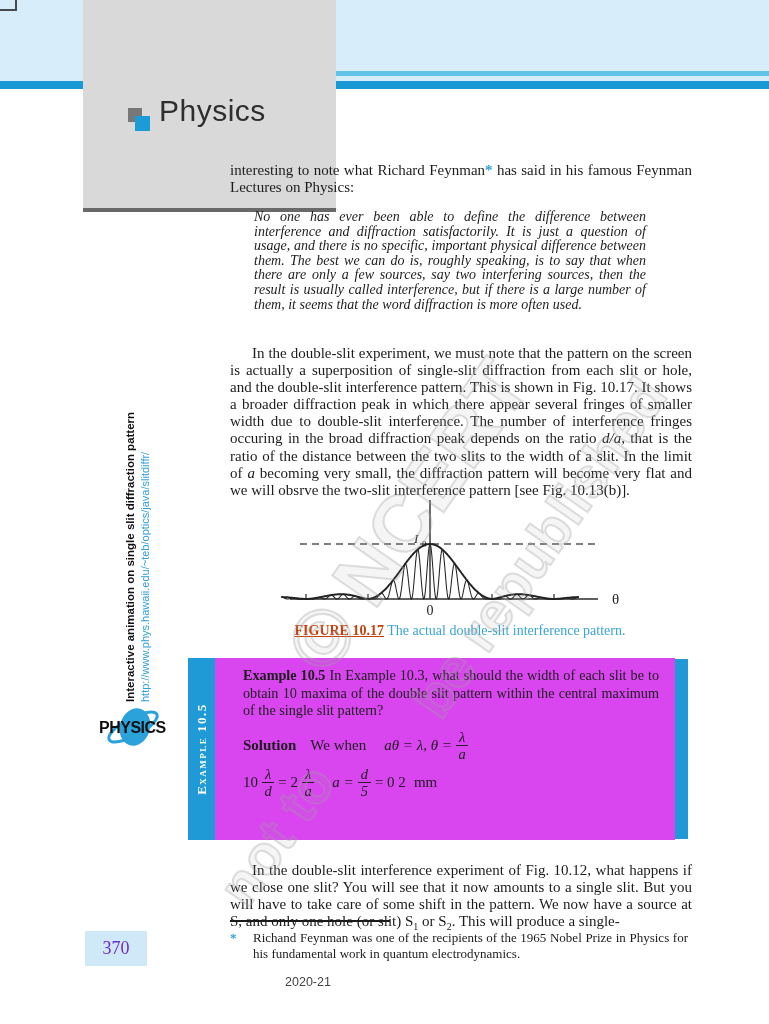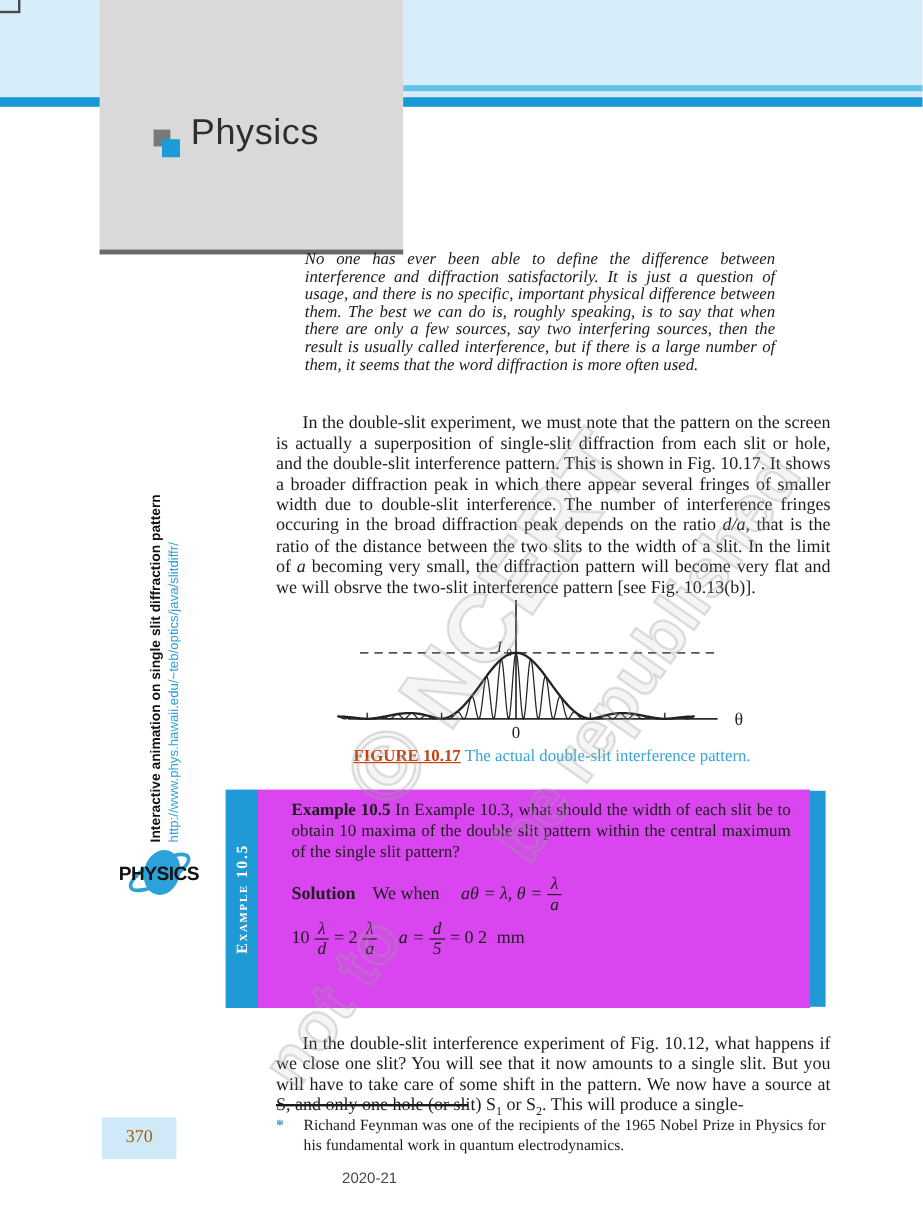--- a/index.html
+++ b/index.html
@@ -61,21 +61,21 @@
   .gap-s{margin-left:8px;}.gap-m{margin-left:14px;}.gap-l{margin-left:18px;font-family:Liberation Serif, serif;}
   .notice{margin-top:7px;text-align:justify;}
   b.lab{margin-right:14px;}
 
   
   .fn-rule{position:absolute;left:230px;top:920px;width:160px;height:2px;background:#1a1a1a;}
   .footnote{position:absolute;left:230px;top:930px;width:458px;display:flex;
             font-size:13px;line-height:16.4px;}
   .footnote .mark{width:23px;color:#2da0d8;font-weight:bold;flex:none;}
   .pagenum{position:absolute;left:85px;top:931px;width:62px;height:35px;background:#cfe9f8;
-           text-align:center;line-height:35px;font-size:15px;color:#a16207;}
+           text-align:center;line-height:35px;font-size:18px;color:#6d28d9;}
   .yearline{position:absolute;left:0;top:975px;width:616px;text-align:center;
             font-family:"Liberation Sans",sans-serif;font-size:12.5px;color:#444;}
 
   
   .wm{position:absolute;white-space:nowrap;pointer-events:none;z-index:9;
       font-family:"Liberation Sans",sans-serif;font-weight:bold;
       color:rgba(160,160,160,0.10);-webkit-text-stroke:2px rgba(160,160,160,0.34);
       transform-origin:0 0;transform:rotate(-55deg);}
   #wm1{left:268px;top:636px;font-size:80px;}
   #wm2{left:398px;top:692px;font-size:56px;}
@@ -101,20 +101,21 @@
   <span class="side-rot" id="sb2">http://www.phys.hawaii.edu/~teb/optics/java/slitdiffr/</span>
 
   <div class="physics-logo">
     <svg width="72" height="52" viewBox="0 0 72 52">
       <ellipse cx="39" cy="25" rx="15" ry="19" fill="#2ba2da" transform="rotate(16 39 25)"></ellipse>
       <ellipse cx="37" cy="25" rx="27" ry="9" fill="none" stroke="#2ba2da" stroke-width="3" transform="rotate(-28 37 25)"></ellipse>
       <text x="3" y="31" font-family="Liberation Sans, sans-serif" font-weight="bold" font-size="16" letter-spacing="-0.5" fill="#111">PHYSICS</text>
     </svg>
   </div>
 
+  <p class="para" id="p1"><span>interesting to note what Richard Feynman</span><span class="fn-star">*</span><span> has said in his famous Feynman Lectures on Physics:</span></p>
 
   <p class="para" id="quote">No one has ever been able to define the difference between interference and diffraction satisfactorily. It is just a question of usage, and there is no specific, important physical difference between them. The best we can do is, roughly speaking, is to say that when there are only a few sources, say two interfering sources, then the result is usually called interference, but if there is a large number of them, it seems that the word diffraction is more often used.</p>
 
   <p class="para" id="p2">In the double-slit experiment, we must note that the pattern on the screen is actually a superposition of single-slit diffraction from each slit or hole, and the double-slit interference pattern. This is shown in Fig. 10.17. It shows a broader diffraction peak in which there appear several fringes of smaller width due to double-slit interference. The number of interference fringes occuring in the broad diffraction peak depends on the ratio <i>d/a</i>, that is the ratio of the distance between the two slits to the width of a slit. In the limit of <i>a</i> becoming very small, the diffraction pattern will become very flat and we will obsrve the two-slit interference pattern [see Fig. 10.13(b)].</p>
 
   <div class="fig-wrap">
     <svg id="fig-svg" width="352" height="125" viewBox="0 0 352 125">
         <line x1="10" y1="102" x2="318" y2="102" stroke="#2b2b2b" stroke-width="1.4"></line>
         <line x1="150" y1="3" x2="150" y2="102" stroke="#2b2b2b" stroke-width="1.4"></line>
         <line x1="20" y1="47" x2="315" y2="47" stroke="#555" stroke-width="1.4" stroke-dasharray="7 5"></line>

